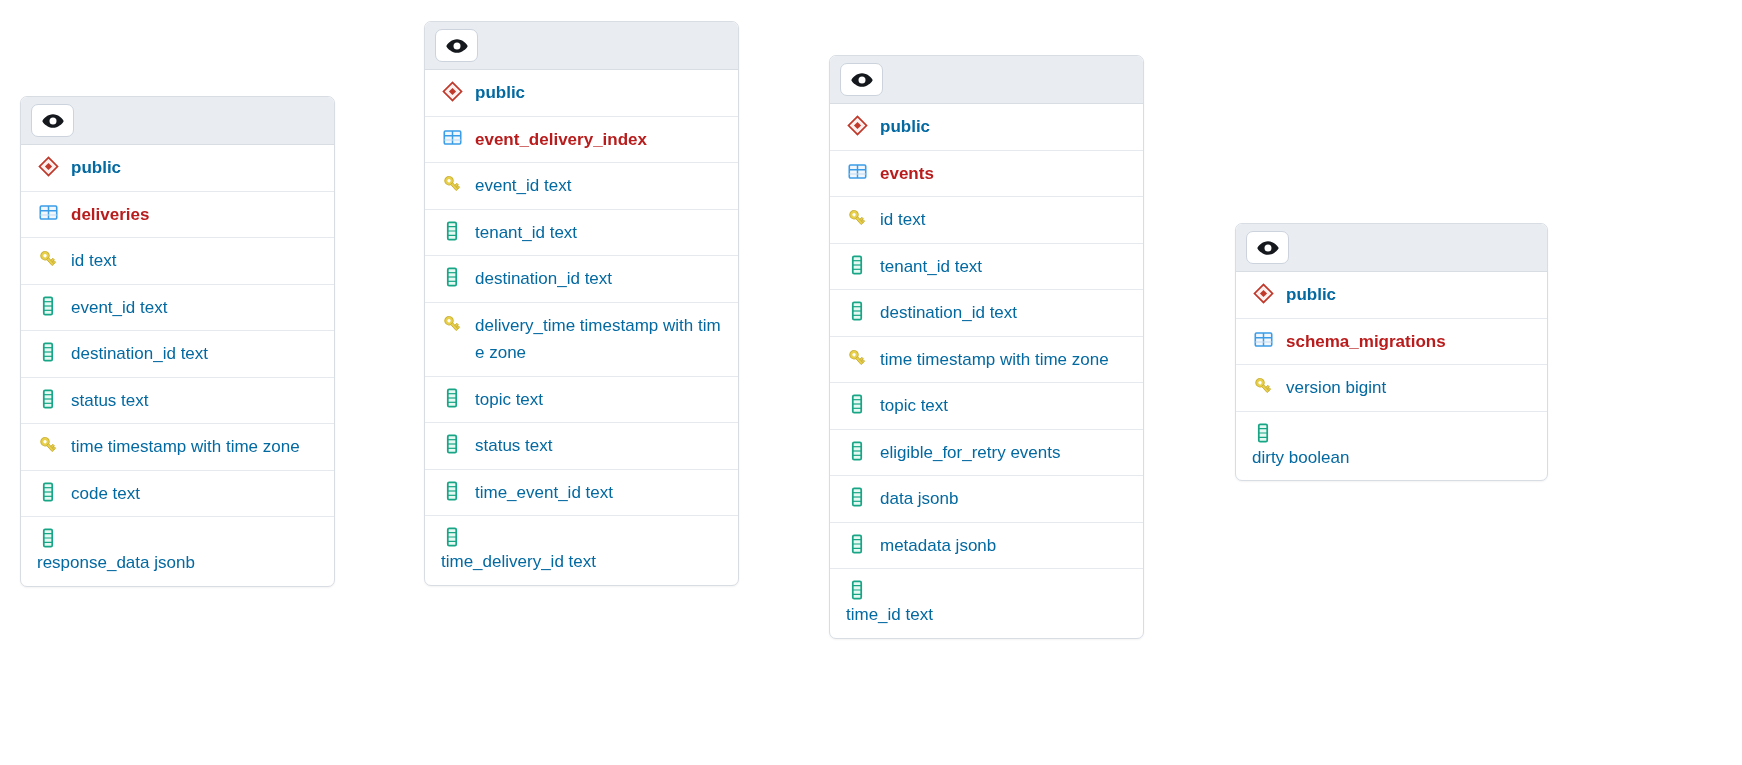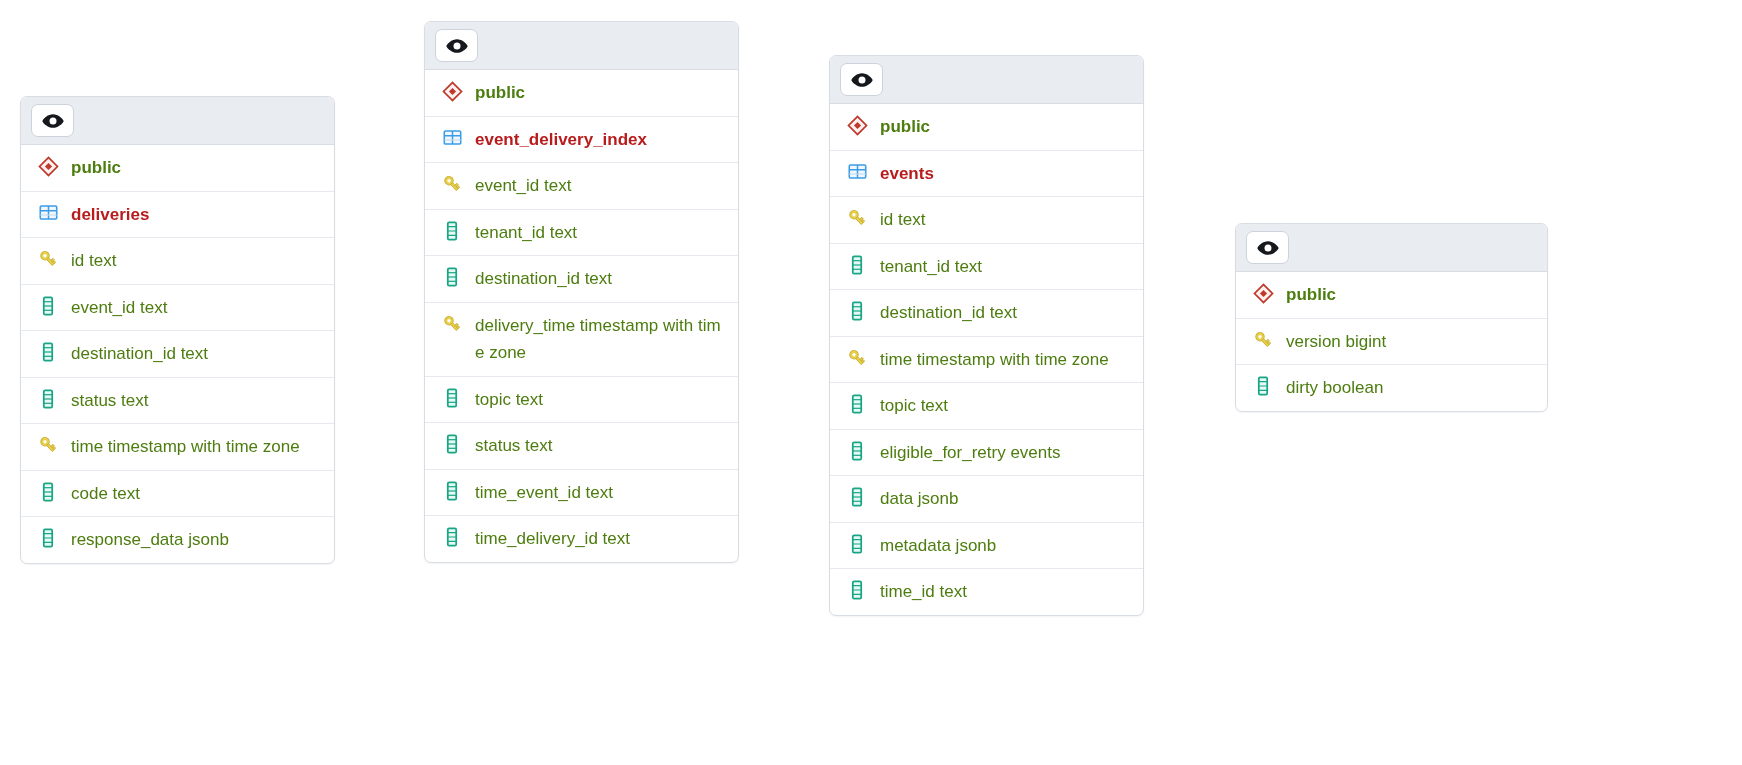--- a/index.html
+++ b/index.html
@@ -51,38 +51,38 @@
   }
   .eye-button svg { display: block; }
 
   .row {
     display: flex;
     align-items: flex-start;
     border-bottom: 1px solid #e6e9ed;
     padding: 9px 12px 9px 16px;
     min-height: 45px;
   }
-  .row:last-child { border-bottom: none; }
+  .row:last-child { border-bottom: none; flex-direction: column; }
 
   .row-icon {
     flex: 0 0 auto;
     width: 22px;
     height: 22px;
     margin-right: 12px;
     margin-top: 1px;
     display: flex;
     align-items: center;
     justify-content: center;
   }
   .row-icon svg { display: block; }
 
   .row-label {
     font-size: 17px;
     line-height: 1.62;
-    color: #4d7c0f;
+    color: #0369a1;
     word-break: break-all;
     overflow-wrap: anywhere;
     white-space: normal;
   }
   .row-label.bold {
     font-weight: bold;
     color: #b91c1c;
     word-break: normal;
   }
   .row.schema-row .row-label { font-weight: bold; }
@@ -482,20 +482,31 @@
       </div>
       <div class="row schema-row">
         <span class="row-icon">
           <svg width="21" height="21" viewBox="0 0 24 24" aria-hidden="true">
             <rect x="4.7" y="4.7" width="14.6" height="14.6" transform="rotate(45 12 12)" fill="#fdf0ef" stroke="#c0392b" stroke-width="1.9"></rect>
             <rect x="9.1" y="9.1" width="5.8" height="5.8" transform="rotate(45 12 12)" fill="#c0392b"></rect>
           </svg>
         </span>
         <span class="row-label">public</span>
       </div>
+      <div class="row name-row">
+        <span class="row-icon">
+          <svg width="21" height="21" viewBox="0 0 24 24" aria-hidden="true">
+            <rect x="2.6" y="4.6" width="18.8" height="14.8" rx="1.3" fill="#f2f7fc" stroke="#3b9de8" stroke-width="1.8"></rect>
+            <line x1="2.6" y1="10.1" x2="21.4" y2="10.1" stroke="#3b9de8" stroke-width="1.7"></line>
+            <line x1="12.0" y1="4.6" x2="12.0" y2="19.4" stroke="#3b9de8" stroke-width="1.7"></line>
+            <line x1="2.6" y1="14.8" x2="21.4" y2="14.8" stroke="#bfd9ef" stroke-width="1.2"></line>
+          </svg>
+        </span>
+        <span class="row-label bold">schema_migrations</span>
+      </div>
       <div class="row">
         <span class="row-icon">
           <svg width="22" height="22" viewBox="0 0 24 24" aria-hidden="true">
             <g transform="rotate(-42 12 12)">
               <circle cx="12" cy="7.1" r="4.6" fill="#e8d04a" stroke="#cbb033" stroke-width="1.1"></circle>
               <circle cx="12" cy="7.1" r="1.8" fill="#ffffff"></circle>
               <path d="M10.6 11.3h2.8v9.0h-2.8z" fill="#e8d04a" stroke="#cbb033" stroke-width="1.0" stroke-linejoin="round"></path>
               <path d="M13.4 15.1h3.1v2.1h-3.1z" fill="#e8d04a" stroke="#cbb033" stroke-width="1.0" stroke-linejoin="round"></path>
               <path d="M13.4 18.2h2.4v2.0h-2.4z" fill="#e8d04a" stroke="#cbb033" stroke-width="1.0" stroke-linejoin="round"></path>
             </g>

